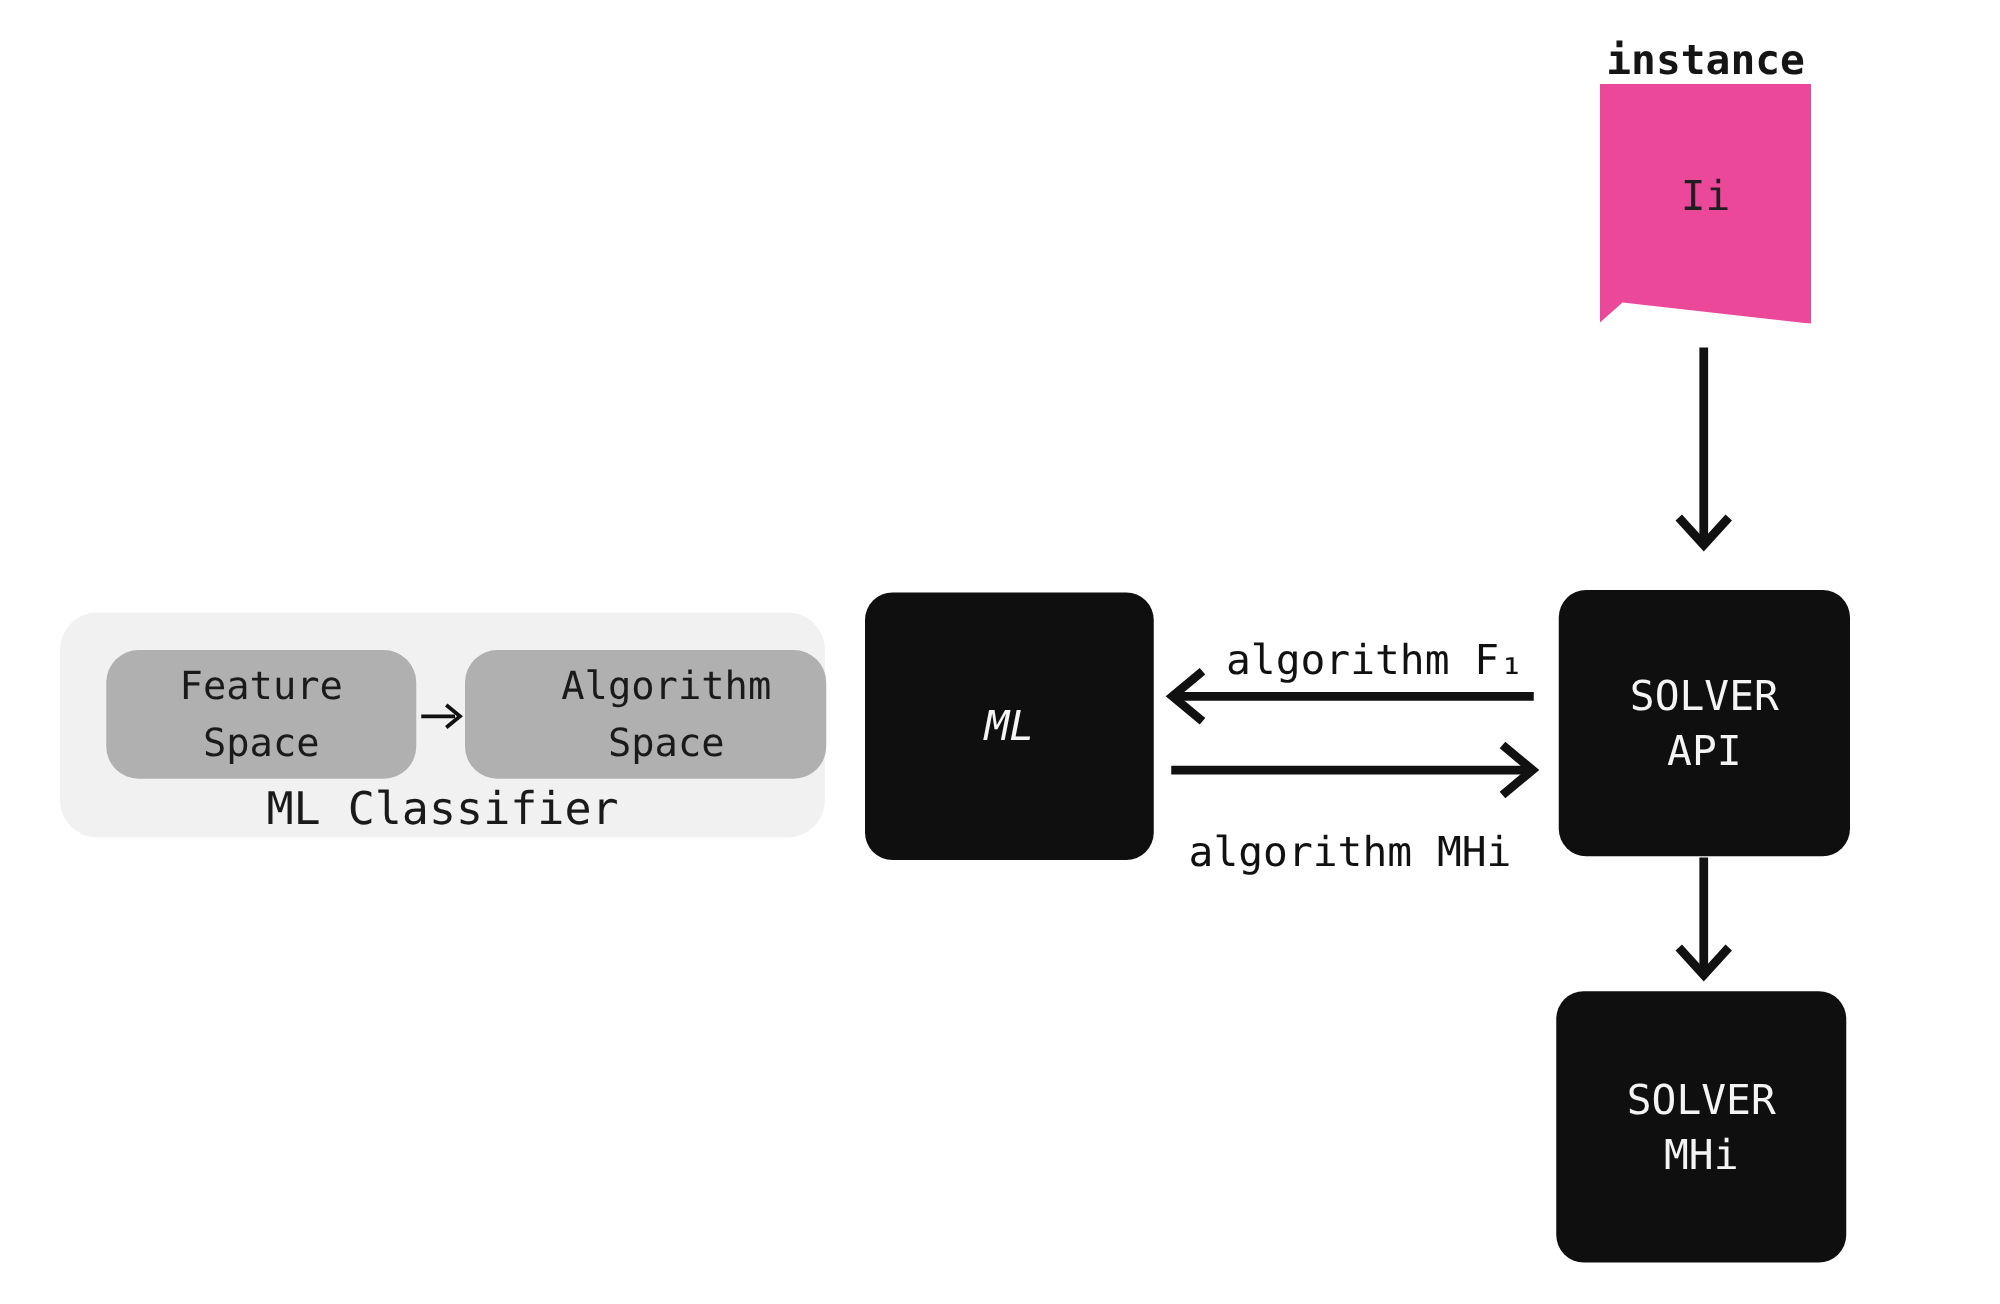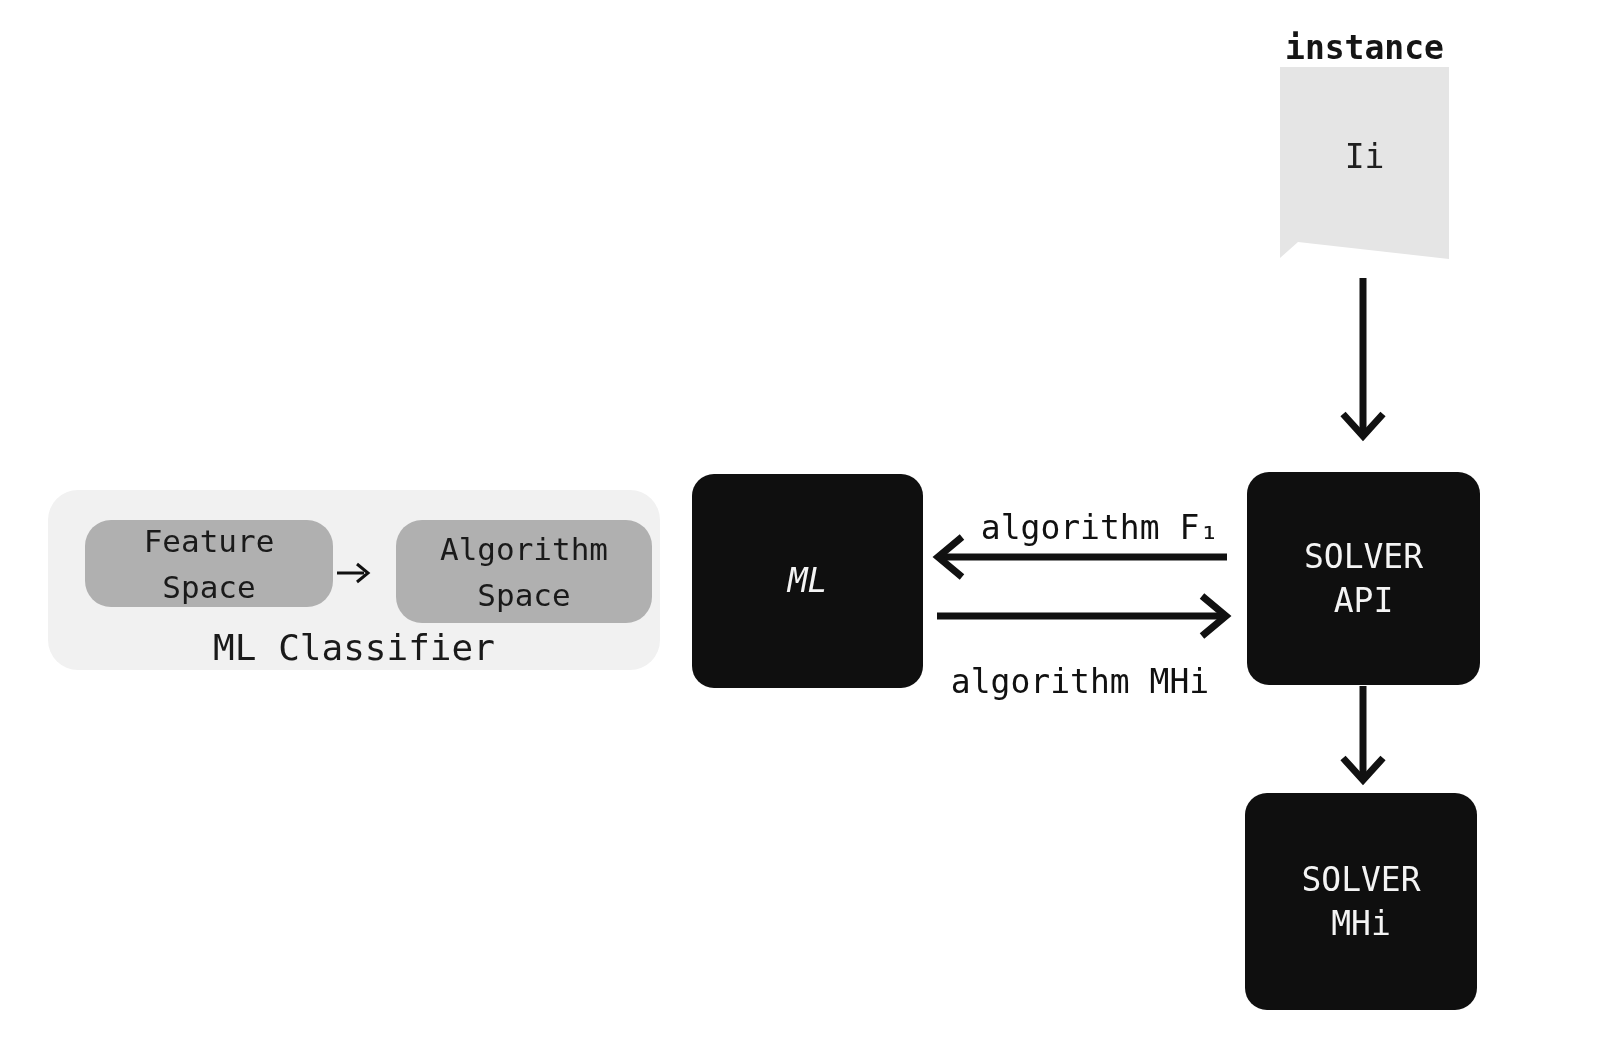--- a/index.html
+++ b/index.html
@@ -19,21 +19,21 @@
   .abs { position: absolute; }
 
   
   .instance-label {
     left: 1280px; top: 28px; width: 169px; height: 38px;
     display: flex; align-items: center; justify-content: center;
     font-size: 33px; color: #151515; white-space: nowrap; font-weight: bold;
   }
   .instance-banner {
     left: 1280px; top: 67px; width: 169px; height: 192px;
-    background: #e5e5e5;
+    background: #ec4899;
     clip-path: polygon(0px 0px, 169px 0px, 169px 192px, 18px 175px, 0px 191px);
     display: flex; align-items: center; justify-content: center;
     padding-bottom: 14px; box-sizing: border-box;
     font-size: 33px; color: #1f1f1f;
   }
 
   
   .mlc-container {
     left: 48px; top: 490px; width: 612px; height: 180px;
     background: #f1f1f1; border-radius: 30px;
@@ -51,22 +51,22 @@
     text-align: center; white-space: nowrap;
   }
   .node.gray {
     background: #b0b0b0; border-radius: 26px;
     color: #1a1a1a; font-size: 31px; line-height: 46px;
   }
   .node.black {
     background: #0f0f0f; border-radius: 22px;
     color: #f4f4f4; font-size: 33px; line-height: 44px;
   }
-  .feature-space   { left: 85px;  top: 520px; width: 248px; height: 87px; }
-  .algorithm-space { left: 396px; top: 520px; width: 256px; height: 103px; }
+  .feature-space   { left: 85px;  top: 520px; width: 248px; height: 103px; }
+  .algorithm-space { left: 372px; top: 520px; width: 256px; height: 103px; padding-left: 33px; }
   .ml-box          { left: 692px;  top: 474px; width: 231px; height: 214px; font-style: italic; }
   .solver-api      { left: 1247px; top: 472px; width: 233px; height: 213px; }
   .solver-mhi      { left: 1245px; top: 793px; width: 232px; height: 217px; }
 
   
   .edge-label {
     display: flex; align-items: center; justify-content: center;
     font-size: 33px; color: #111111; white-space: nowrap;
   }
   .features-label  { left: 965px; top: 506px; width: 270px; height: 42px; }

